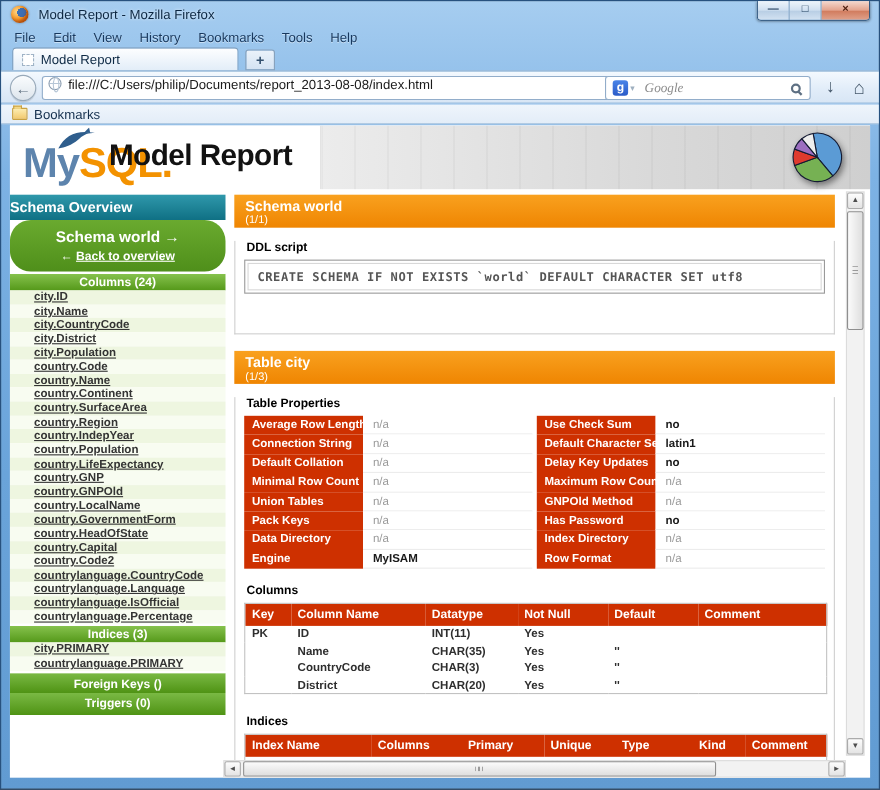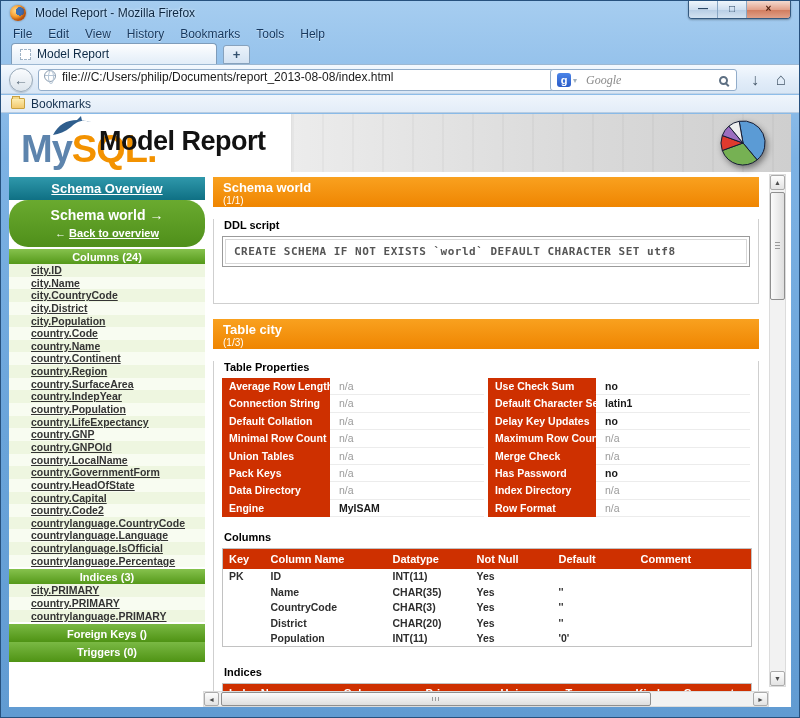--- a/index.html
+++ b/index.html
@@ -78,21 +78,21 @@
     border-left:1px solid #e0e0e0;}
   .logo{position:absolute;left:12px;top:14px;font-weight:bold;font-size:38px;letter-spacing:-1px;}
   .logo .my{color:#5d84ad;}
   .logo .sql{color:#f39200;}
   .logo .dot{color:#f39200;}
   .dolphin{position:absolute;left:30px;top:-12px;}
   .report-title{position:absolute;left:90px;top:12px;font-size:27px;font-weight:bold;color:#121212;letter-spacing:-0.5px;}
   .pie-wrap{position:absolute;right:22px;top:3px;filter:drop-shadow(2px 3px 3px rgba(0,0,0,.45));}
   
   .sidebar{position:absolute;left:0;top:63px;width:196px;font-weight:bold;}
-  .sb-header{height:23px;background:linear-gradient(#2f98ab,#0f7084);color:#fff;font-size:13px;text-align:center;line-height:23px;text-decoration:underline;}
+  .sb-header{height:23px;background:linear-gradient(#2f98ab,#0f7084);color:#fff;font-size:13px;text-align:left;line-height:23px;}
   .sb-schema{background:linear-gradient(#6aaa2f,#4f8f1a);color:#fff;text-align:center;padding:7px 0 8px;border-radius:19px;}
   .sb-schema-link{font-size:14px;}
   .sb-back{font-size:11px;margin-top:4px;}
   .sb-back .lbl{text-decoration:underline;}
   .sb-bar{height:17px;background:linear-gradient(#86c24d,#55991a);color:#fff;font-size:11px;text-align:center;line-height:17px;border-top:2px solid #fff;}
   .sb-bar-lg{height:20px;background:linear-gradient(#7ab944,#4f9314);color:#fff;font-size:11px;text-align:center;line-height:20px;}
   .sb-bar-lg.first{border-top:2px solid #fff;}
   .sb-list div.sb-item{height:12.65px;line-height:12.8px;font-size:10.5px;color:#343434;padding-left:22px;white-space:nowrap;text-decoration:underline;}
   .sb-list div.sb-item:nth-of-type(odd){background:#eef6e0;}
   .sb-list div.sb-item:nth-of-type(even){background:#f8fcf1;}
@@ -230,42 +230,41 @@
       <div class="sb-list">
 
       <div class="sb-item">city.ID</div>
           <div class="sb-item">city.Name</div>
           <div class="sb-item">city.CountryCode</div>
           <div class="sb-item">city.District</div>
           <div class="sb-item">city.Population</div>
           <div class="sb-item">country.Code</div>
           <div class="sb-item">country.Name</div>
           <div class="sb-item">country.Continent</div>
+          <div class="sb-item">country.SurfaceArea</div>
           <div class="sb-item">country.Region</div>
-          <div class="sb-item">country.SurfaceArea</div>
           <div class="sb-item">country.IndepYear</div>
           <div class="sb-item">country.Population</div>
           <div class="sb-item">country.LifeExpectancy</div>
           <div class="sb-item">country.GNP</div>
           <div class="sb-item">country.GNPOld</div>
           <div class="sb-item">country.LocalName</div>
           <div class="sb-item">country.GovernmentForm</div>
           <div class="sb-item">country.HeadOfState</div>
           <div class="sb-item">country.Capital</div>
           <div class="sb-item">country.Code2</div>
           <div class="sb-item">countrylanguage.CountryCode</div>
           <div class="sb-item">countrylanguage.Language</div>
           <div class="sb-item">countrylanguage.IsOfficial</div>
           <div class="sb-item">countrylanguage.Percentage</div>
         </div>
       <div class="sb-bar">Indices (3)</div>
       <div class="sb-list">
 
       <div class="sb-item">city.PRIMARY</div>
-          <div class="sb-item">country.PRIMARY</div>
           <div class="sb-item">countrylanguage.PRIMARY</div>
         </div>
       <div class="sb-bar-lg first">Foreign Keys ()</div>
       <div class="sb-bar-lg">Triggers (0)</div>
     </div>
 
     <div class="main">
 
       <div class="section-hd">
         <div class="t">Schema world</div>
@@ -345,21 +344,21 @@
                 <span class="plabel">Delay Key Updates</span>
                 <span class="pval">no</span>
               </div>
 
               <div class="prow">
                 <span class="plabel">Maximum Row Count</span>
                 <span class="pval na">n/a</span>
               </div>
 
               <div class="prow">
-                <span class="plabel">Merge Check</span>
+                <span class="plabel">GNPOld Method</span>
                 <span class="pval na">n/a</span>
               </div>
 
               <div class="prow">
                 <span class="plabel">Has Password</span>
                 <span class="pval">no</span>
               </div>
 
               <div class="prow">
                 <span class="plabel">Index Directory</span>
@@ -425,28 +424,20 @@
 
               <tr>
                 <td></td>
                 <td>District</td>
                 <td>CHAR(20)</td>
                 <td>Yes</td>
                 <td>''</td>
                 <td></td>
               </tr>
 
-              <tr>
-                <td></td>
-                <td>Population</td>
-                <td>INT(11)</td>
-                <td>Yes</td>
-                <td>'0'</td>
-                <td></td>
-              </tr>
             </tbody>
         </table>
 
         <div class="mini-label" style="margin-top:19px;">Indices</div>
         <table class="dtable">
           <colgroup>
               <col style="width:115px">
               <col style="width:82px">
               <col style="width:75px">
               <col style="width:65px">

